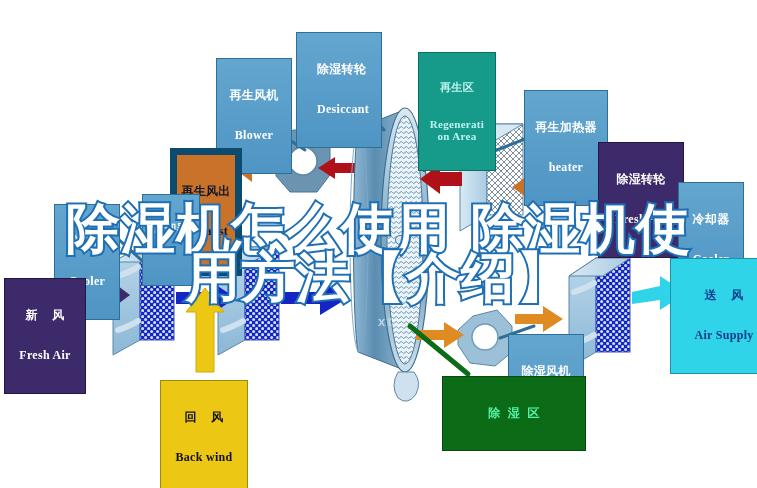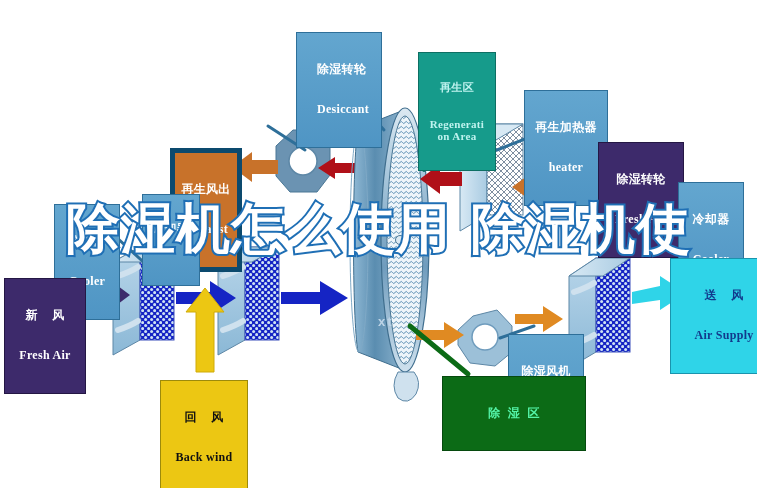--- a/index.html
+++ b/index.html
@@ -9,21 +9,21 @@
   }
   .lbl{
     position:absolute;box-sizing:border-box;text-align:center;
     line-height:1.12;white-space:pre;letter-spacing:0.3px;
   }
   .lbl .cn{display:block;font-weight:bold;}
   .lbl .en{display:block;font-family:Liberation Serif, serif;font-weight:bold;}
   
   .bx-blue{background:linear-gradient(180deg,#63a6cf 0%,#4f95c4 100%);border:1px solid #2e6f99;color:#ffffff;}
   .bx-teal{background:#169b8b;border:1px solid #0d6f63;color:#bff3ef;}
-  .bx-orange{background:#c8722a;border:5px solid #0c4a6e;color:#ffffff;}
+  .bx-orange{background:#c8722a;border:7px solid #0c4a6e;color:#0f172a;}
   .bx-purple{background:#3d2a6b;border:1px solid #241744;color:#ffffff;}
   .bx-cyan{background:#2fd4e8;border:1px solid #1a94ad;color:#123a8c;}
   .bx-green{background:#0c6b16;border:1px solid #064a0e;color:#55f5a9;}
   .bx-gold{background:#ecc713;border:1px solid #9c8a0b;color:#111111;}
   .title{
     position:absolute;left:0;top:204px;width:757px;text-align:center;
     font-family:"DejaVu Sans","Liberation Sans",sans-serif;
     font-weight:bold;font-size:54px;line-height:49px;color:#ffffff;
     -webkit-text-stroke:4px #1f6fb5;paint-order:stroke fill;
     letter-spacing:1px;pointer-events:none;
@@ -176,20 +176,24 @@
       <path d="M563 124 L497 150" stroke="#2e6f99" stroke-width="3"></path>
       <path d="M686 200 L646 240" stroke="#2e6f99" stroke-width="3"></path>
       <path d="M104 226 L150 268" stroke="#2e6f99" stroke-width="3"></path>
       <path d="M534 326 L500 338" stroke="#2e6f99" stroke-width="3"></path>
       <path d="M468 374 L410 326" stroke="#0c6b16" stroke-width="5"></path>
     </g>
 
     <text x="378" y="326" font-family="Liberation Sans, sans-serif" font-size="13" font-weight="bold" fill="#bdd4e6" letter-spacing="2">xt</text>
   </svg>
 
+  <div class="lbl bx-blue" style="left:216px;top:58px;width:76px;padding:3px 4px;font-size:12px;">
+    <span class="cn">再生风机</span>
+    <span class="en">Blower</span>
+  </div>
 
   <div class="lbl bx-blue" style="left:296px;top:32px;width:86px;padding:3px 20px;font-size:12px;">
     <span class="cn">除湿转轮</span>
     <span class="en">Desiccant</span>
   </div>
 
   <div class="lbl bx-teal" style="left:418px;top:52px;width:78px;padding:3px 4px;font-size:11px;">
     <span class="cn">再生区</span>
     <span class="en">Regenerati
 on Area</span>
@@ -244,15 +248,16 @@
     <span class="cn">除  湿  区</span>
   </div>
 
   <div class="lbl bx-cyan" style="left:670px;top:258px;width:108px;padding:3px 4px;font-size:12px;">
     <span class="cn">送    风</span>
     <span class="en">Air Supply</span>
   </div>
 
   <div class="title">
     <span>除湿机怎么使用 除湿机使</span>
+    <span class="l2">用方法【介绍】</span>
   </div>
 
 </div>
 
 </body></html>

